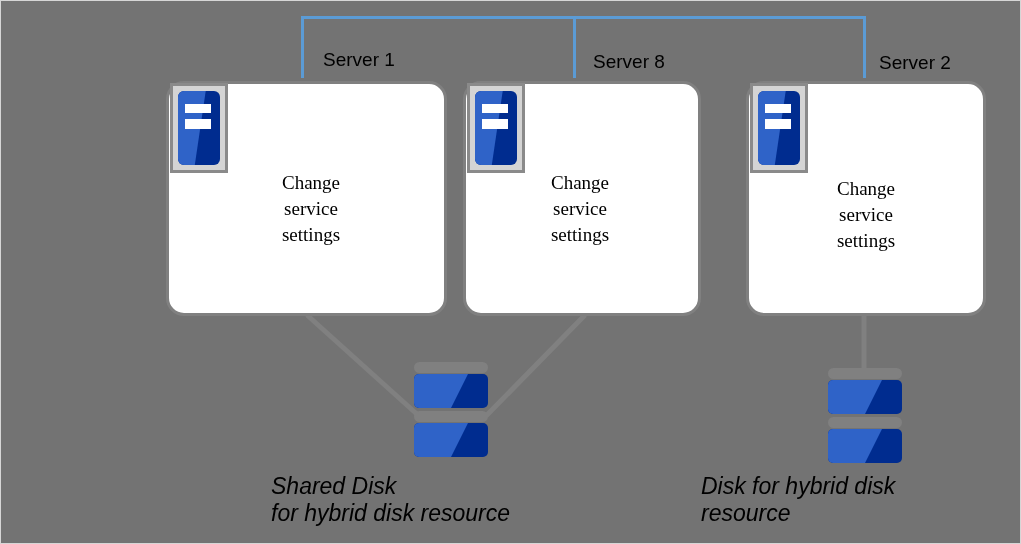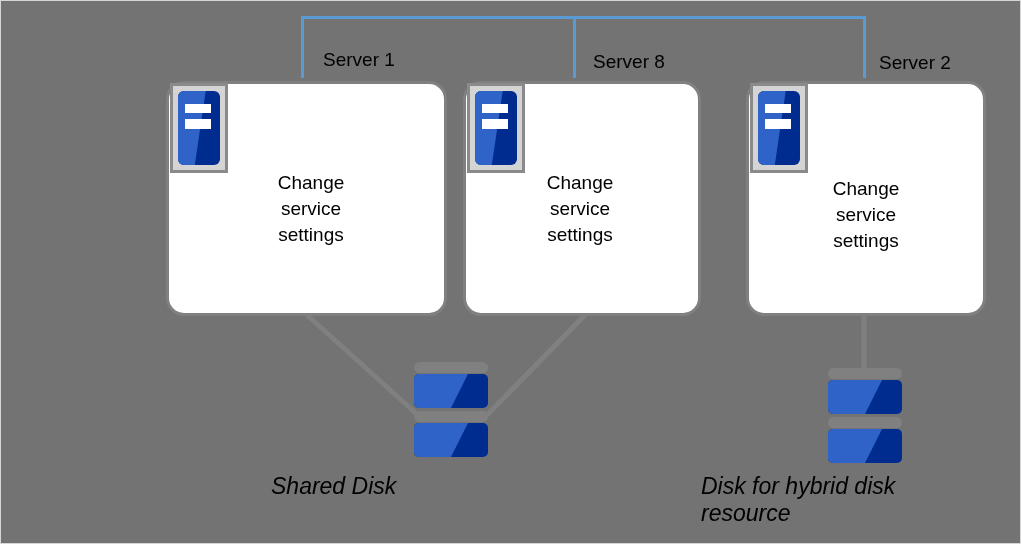--- a/index.html
+++ b/index.html
@@ -97,20 +97,21 @@
   .server-icon .bar.b2 { top: 38%; }
 
   
   .box-text {
     position: absolute;
     font-size: 19px;
     color: #000000;
     text-align: center;
     line-height: 26px;
     white-space: nowrap;
+    font-family: Liberation Serif, serif;
   }
 
   
   .connectors {
     position: absolute;
     left: 0; top: 0;
     width: 1021px; height: 544px;
     pointer-events: none;
   }
 
@@ -216,20 +217,21 @@
 
   <div class="disk-stack" style="left:413px; top:361px;">
     <div class="platter-bar"></div>
     <div class="platter-body"></div>
     <div class="gap"></div>
     <div class="platter-bar"></div>
     <div class="platter-body"></div>
   </div>
   <div class="caption" style="left:270px; top:472px; width:360px;">
     <div>Shared Disk</div>
+    <div>for hybrid disk resource</div>
   </div>
 
   <div class="disk-stack" style="left:827px; top:367px;">
     <div class="platter-bar"></div>
     <div class="platter-body"></div>
     <div class="gap"></div>
     <div class="platter-bar"></div>
     <div class="platter-body"></div>
   </div>
   <div class="caption" style="left:700px; top:472px; width:325px;">

